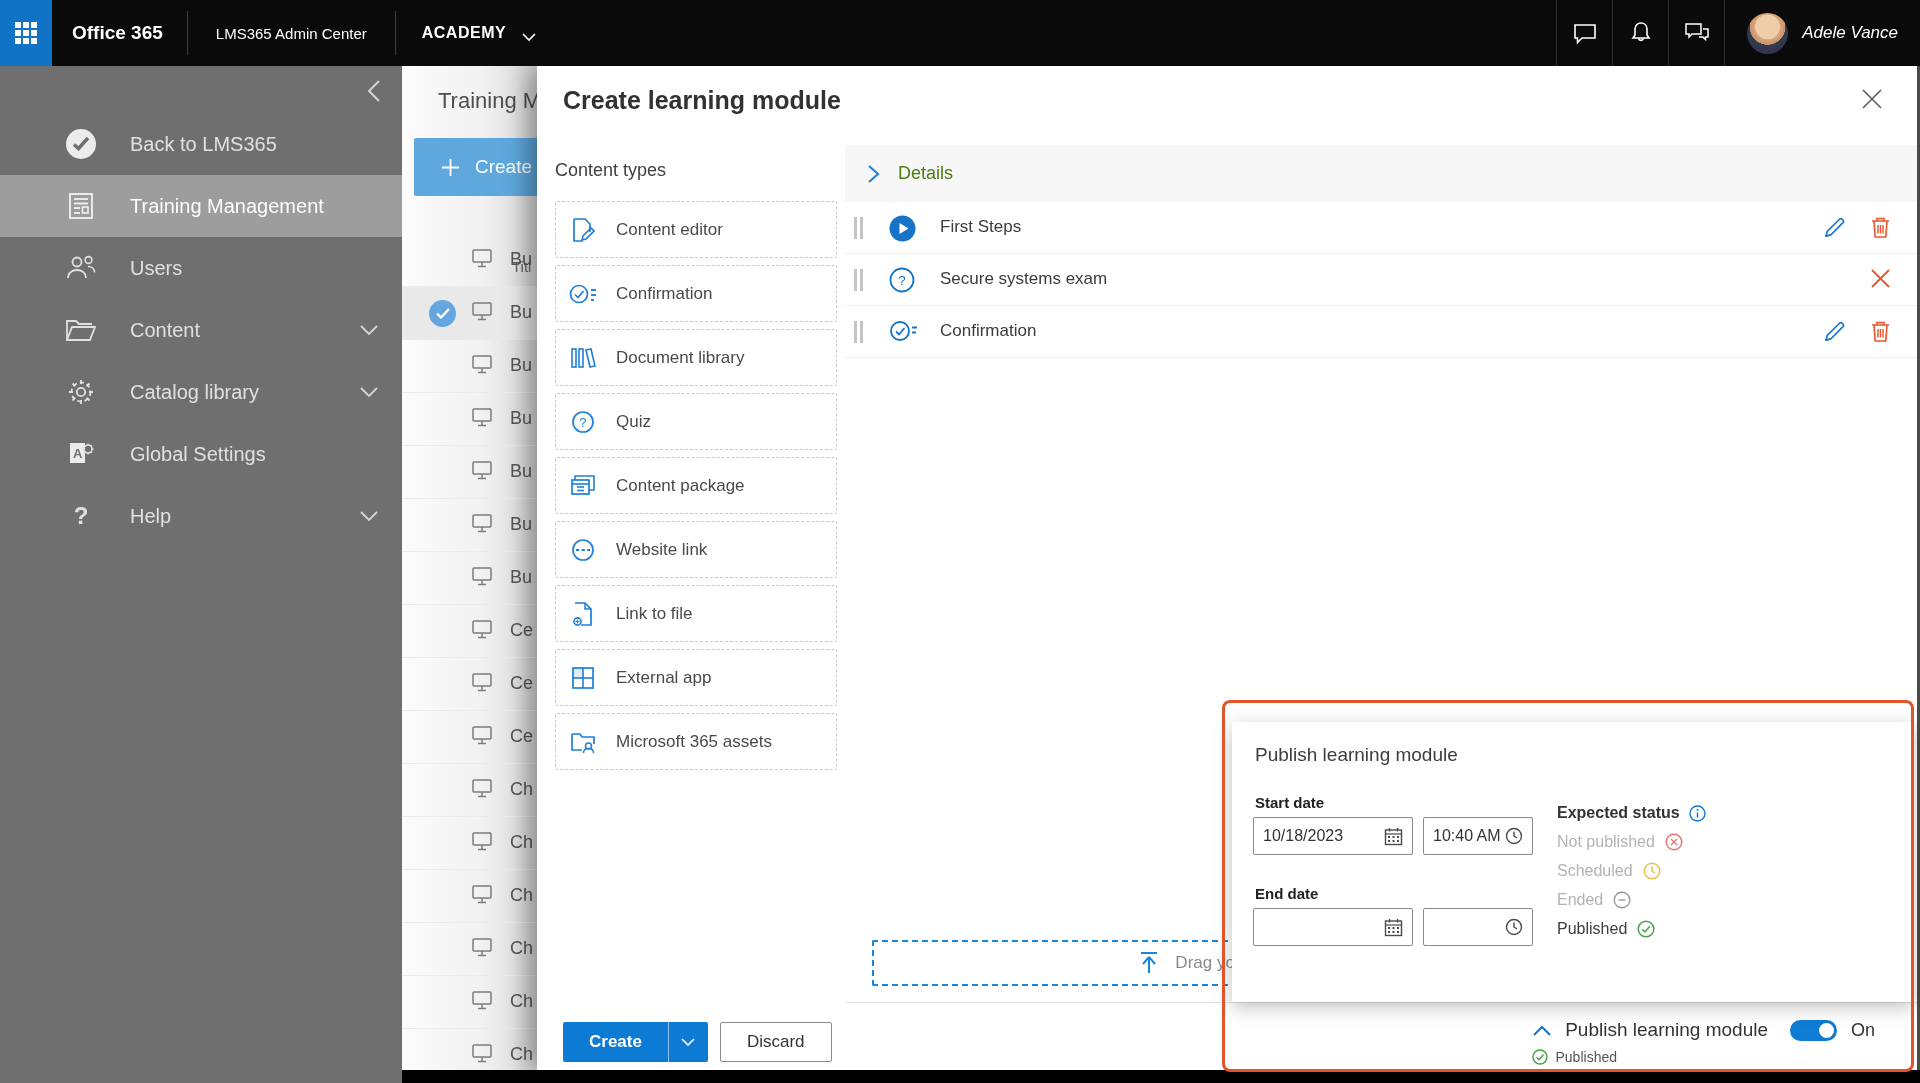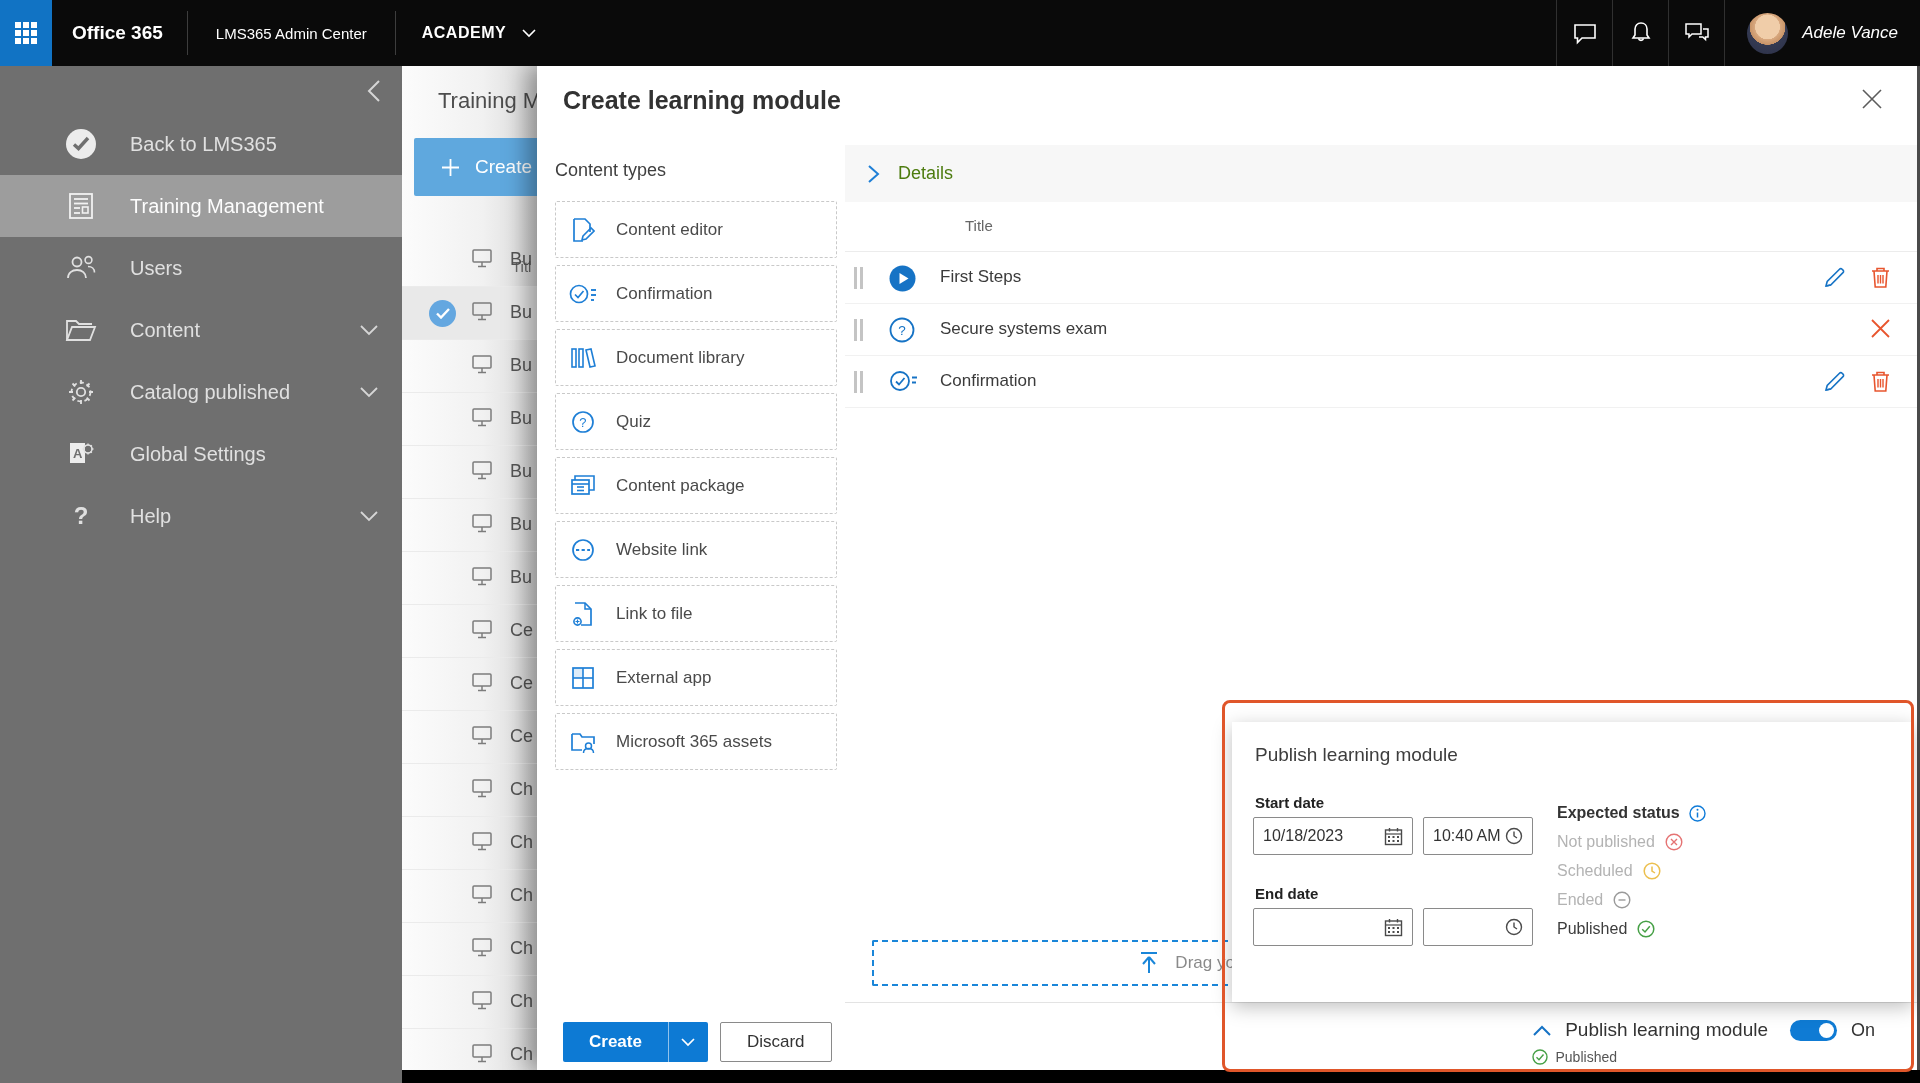--- a/index.html
+++ b/index.html
@@ -7,21 +7,21 @@
     font-family:"Liberation Sans", sans-serif; }
   .stage { position:relative; width:1920px; height:806px; background:#fff; }
 
   
   .topbar { position:absolute; left:0; top:0; width:1920px; height:66px; background:#0a0a0a;
     display:flex; align-items:center; color:#fff; z-index:60; }
   .waffle { width:52px; height:66px; background:#1173c4; display:flex; align-items:center; justify-content:center; cursor:pointer; }
   .tb-product { font-size:19px; font-weight:600; padding:0 24px 0 20px; }
   .tb-sep { width:1px; height:44px; background:#3d3d3d; }
   .tb-app { font-size:15px; font-weight:400; padding:0 28px;text-align:center; }
-  .tb-tenant { font-size:16px; font-weight:600; letter-spacing:.5px; padding:0 12px 0 26px; display:flex; align-items:center; gap:16px; }
+  .tb-tenant { font-size:16px; font-weight:600; letter-spacing:.5px; padding:0 12px 0 26px; display:flex; align-items:flex-end; gap:16px; }
   .tb-right { margin-left:auto; display:flex; align-items:center; height:100%; }
   .tb-icon-btn { width:56px; height:100%; display:flex; align-items:center; justify-content:center; border-left:1px solid #303030; cursor:pointer; }
   .tb-user { display:flex; align-items:center; gap:14px; height:100%; padding:0 22px; border-left:1px solid #303030; cursor:pointer;font-style:italic; }
   .avatar { width:41px; height:41px; border-radius:50%;
     background:radial-gradient(circle at 50% 34%, #f0cda9 0%, #f0cda9 36%, #d8a87f 37%, #c89468 52%, #343a52 53%, #2c3048 100%); }
   .tb-user-name { font-size:17px; }
 
   
   .sidebar { position:absolute; left:0; top:66px; width:402px; height:1017px; background:#6f6f6f; z-index:5; }
   .collapse-btn { position:absolute; top:12px; right:18px; cursor:pointer; }
@@ -232,21 +232,21 @@
         </span>
       </div>
       <div class="nav-item">
         <span class="nav-icon">
           <svg width="30" height="30" viewBox="0 0 30 30">
               <circle cx="15" cy="15" r="4.2" fill="none" stroke="#e0e0e0" stroke-width="1.8"></circle>
               <path d="M15 3v4M15 23v4M3 15h4M23 15h4M6.5 6.5l2.8 2.8M20.7 20.7l2.8 2.8M23.5 6.5l-2.8 2.8M9.3 20.7l-2.8 2.8" stroke="#e0e0e0" stroke-width="1.8" fill="none"></path>
               <circle cx="15" cy="15" r="9.5" fill="none" stroke="#e0e0e0" stroke-width="1.8" stroke-dasharray="4.1 3.1"></circle>
             </svg>
         </span>
-        <span>Catalog published</span>
+        <span>Catalog library</span>
         <span class="nav-chevron">
           <svg width="18" height="11" viewBox="0 0 18 11">
               <polyline points="1,1 9,9 17,1" fill="none" stroke="#d6d6d6" stroke-width="1.8"></polyline>
             </svg>
         </span>
       </div>
       <div class="nav-item">
         <span class="nav-icon">
           <svg width="30" height="30" viewBox="0 0 30 30">
               <rect x="4" y="4" width="15" height="20" fill="#ececec"></rect>
@@ -569,23 +569,20 @@
     </div>
 
     <div class="details-panel">
       <div class="details-band">
         <span>
           <svg width="13" height="20" viewBox="0 0 13 20">
               <polyline points="2,2 11,10 2,18" fill="none" stroke="#1e7fd6" stroke-width="2"></polyline>
             </svg>
         </span>
         <span class="details-band-label">Details</span>
-      </div>
-      <div class="details-titlebar">
-        <span class="details-colhead">Title</span>
       </div>
 
       <div class="detail-row">
         <span class="drag-handle">
             <i></i>
             <i></i>
           </span>
         <span class="row-icon">
           <svg width="27" height="27" viewBox="0 0 27 27">
               <circle cx="13.5" cy="13.5" r="13" fill="#1673c5"></circle>

